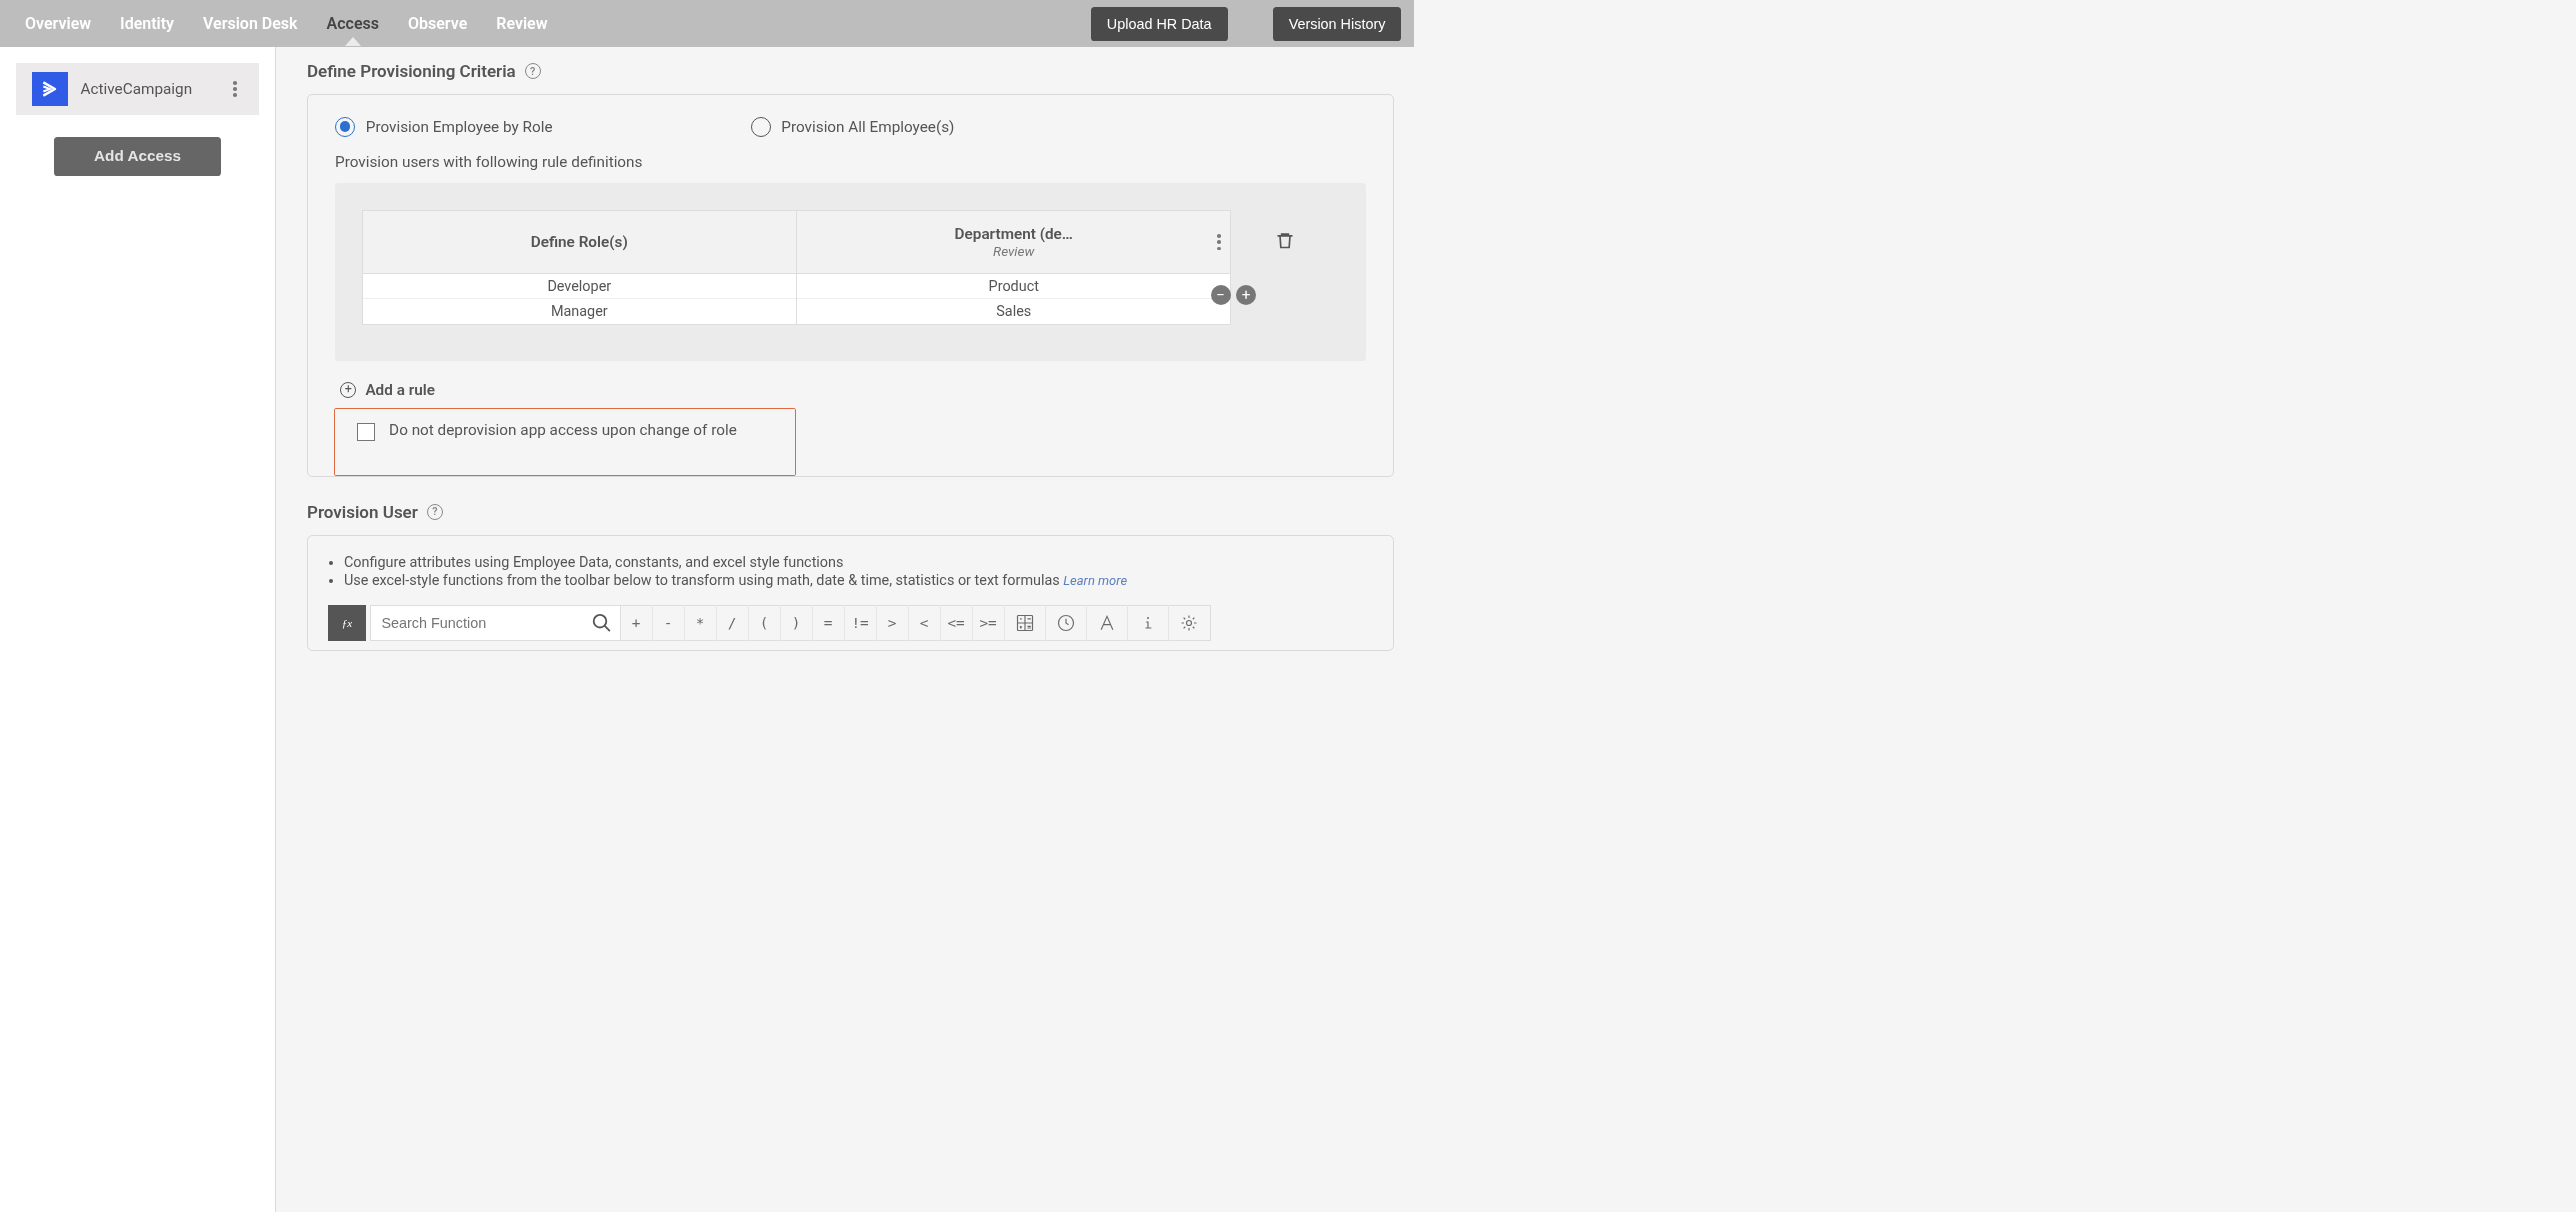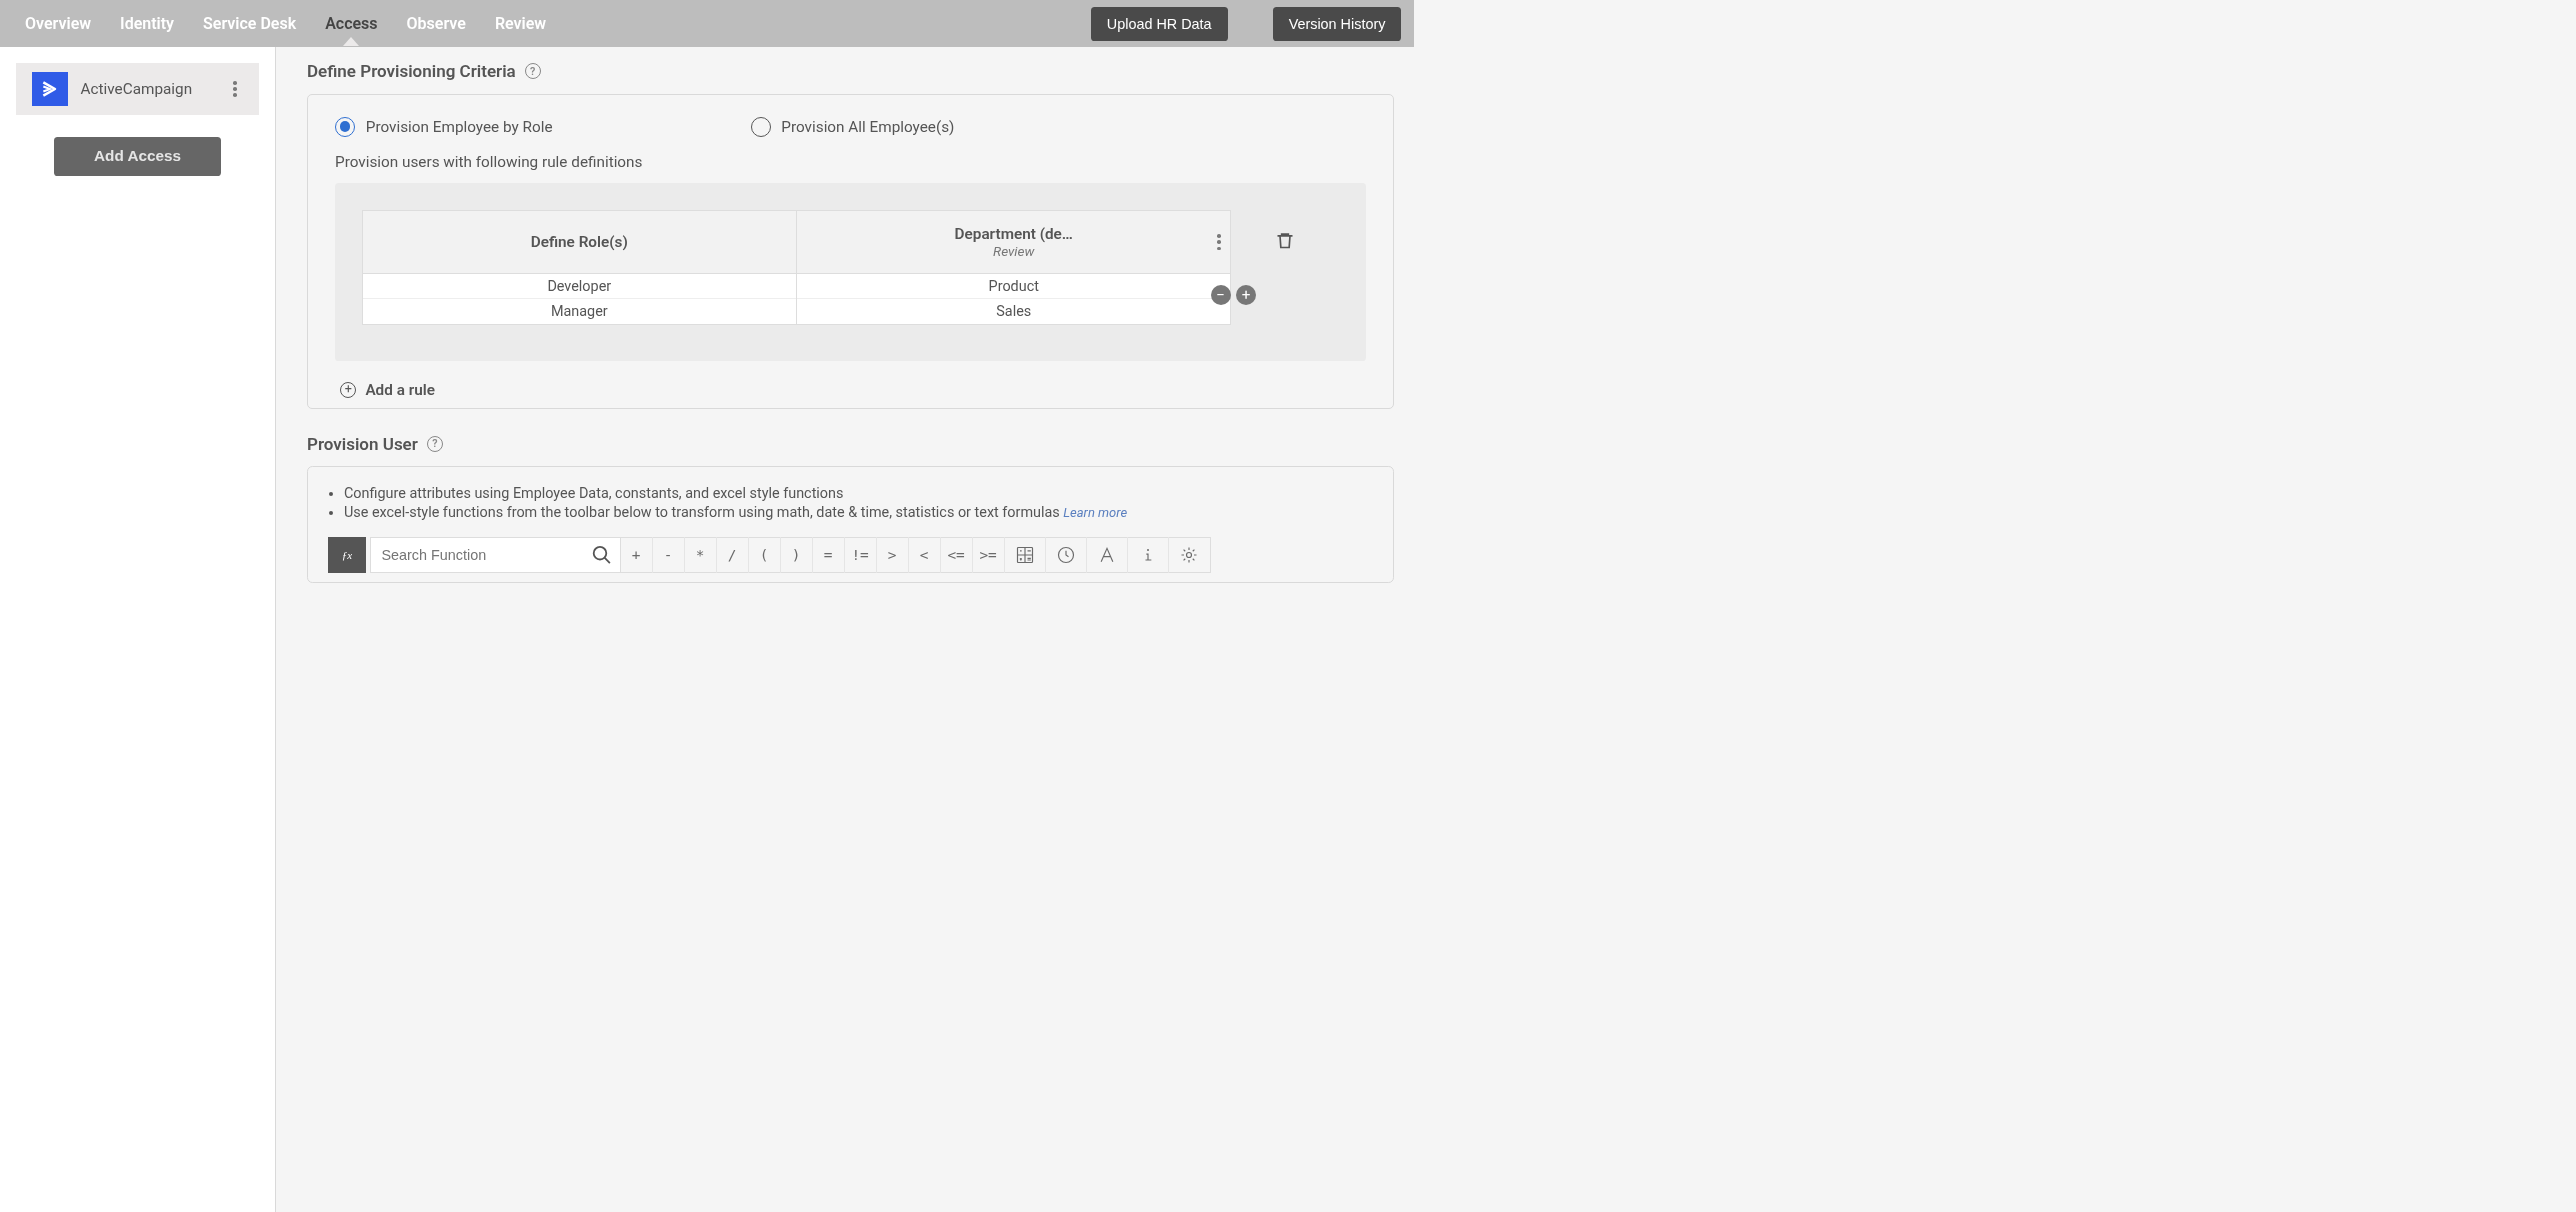--- a/index.html
+++ b/index.html
@@ -256,21 +256,21 @@
 
   .sect-head.second { margin-top: 25px; }
 </style>
 </head>
 <body>
 
 <div class="topbar">
   <div class="tabs">
     <div class="tab">Overview</div>
     <div class="tab">Identity</div>
-    <div class="tab">Service Desk</div>
+    <div class="tab">Version Desk</div>
     <div class="tab active">Access</div>
     <div class="tab">Observe</div>
     <div class="tab">Review</div>
   </div>
   <div class="spacer"></div>
   <button class="btn-dark">Upload HR Data</button>
   <button class="btn-dark">Version History</button>
 </div>
 
 <div class="split">
@@ -356,20 +356,24 @@
           <div class="circle-btn">−</div>
           <div class="circle-btn">+</div>
         </div>
       </div>
 
       <div class="add-rule">
         <div class="plus-outline">+</div>
         <div class="add-rule-label">Add a rule</div>
       </div>
 
+      <div class="highlight-box">
+        <div class="chk"></div>
+        <div class="chk-label">Do not deprovision app access upon change of role</div>
+      </div>
     </div>
 
     <div class="sect-head second">
       <span>Provision User</span>
       <span class="help-circle">?</span>
     </div>
 
     <div class="prov-panel">
       <ul class="bullets">
         <li>Configure attributes using Employee Data, constants, and excel style functions</li>

